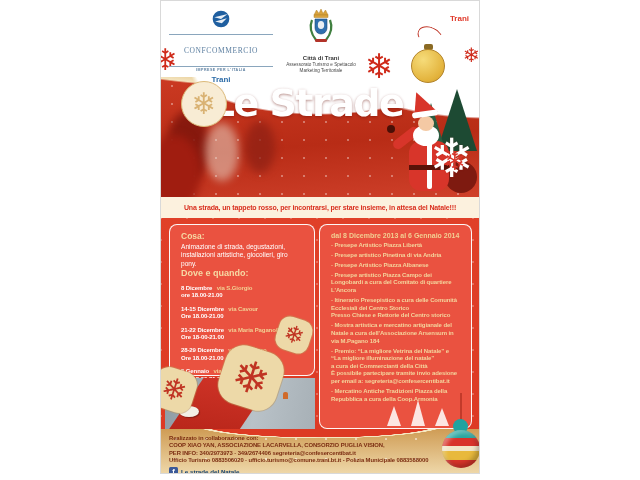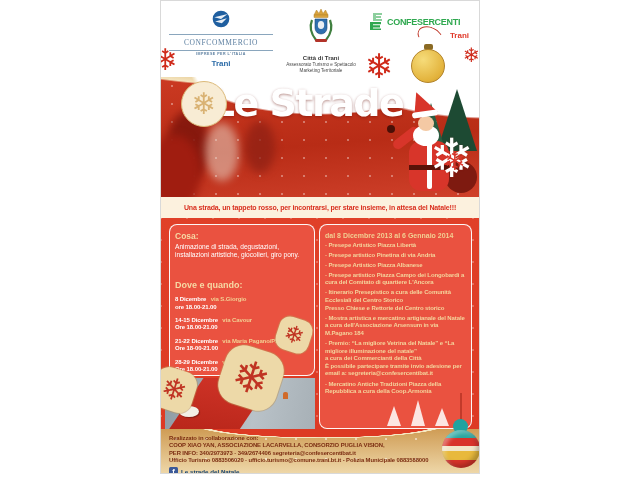--- a/index.html
+++ b/index.html
@@ -4,21 +4,21 @@
 <style>
   * { margin:0; padding:0; box-sizing:border-box; }
   html,body { width:640px; height:480px; background:#ffffff; font-family:"Liberation Sans","DejaVu Sans",sans-serif; }
   #stage { position:relative; width:640px; height:480px; background:#fff; overflow:hidden; }
   #poster { position:absolute; left:160px; top:0; width:320px; height:474px; background:#fff; border:1px solid #d9d9d9; overflow:hidden; }
 
   
   .header { position:absolute; left:0; top:0; width:100%; height:76px; background:#fff; z-index:3; }
   .logo-confcom { position:absolute; left:8px; top:8px; width:104px; text-align:center; }
   .eagle { display:inline-block; width:20px; height:20px; }
-  .cc-name { font-family:"Liberation Serif","DejaVu Serif",serif; font-size:7.5px; letter-spacing:.6px; color:#5c7fa0; border-top:1px solid #8aa6bd; border-bottom:1px solid #8aa6bd; padding:3px 0; margin-top:1px; }
+  .cc-name { font-family:"Liberation Serif","DejaVu Serif",serif; font-size:7.5px; letter-spacing:.6px; color:#5c7fa0; border-top:1px solid #8aa6bd; border-bottom:1px solid #8aa6bd; padding:11px 0; margin-top:1px; }
   .cc-sub { font-size:3.6px; letter-spacing:.5px; color:#5c7fa0; font-weight:bold; margin-top:1px; }
   .cc-city { font-size:8px; color:#2d6ca8; font-weight:bold; margin-top:3px; }
   .logo-comune { position:absolute; left:120px; top:5px; width:80px; text-align:center; z-index:4; }
   .crest { display:inline-block; }
   .cm-name { font-size:6px; font-weight:bold; color:#3a3a3a; margin-top:1px; }
   .cm-sub { font-size:4.6px; color:#4a4a4a; margin-top:1px; }
   .logo-confeser { position:absolute; left:208px; top:12px; width:106px; }
   .ce-row { display:flex; align-items:center; gap:2px; }
   .ce-name { font-size:9px; font-weight:800; color:#2fa84f; letter-spacing:-.3px; }
   .ce-city { font-size:8px; font-weight:bold; color:#e0392a; text-align:right; margin-top:1px; margin-right:6px; }
@@ -61,27 +61,27 @@
   .tagline { position:absolute; left:0; top:196px; width:100%; height:21px; background:#fcf1de; z-index:2;
     color:#d92f1f; font-weight:bold; font-size:7px; letter-spacing:-.15px; line-height:21px; text-align:center; white-space:nowrap; }
 
   
   .main { position:absolute; left:0; top:217px; width:100%; height:211px;
     background-image:
       radial-gradient(rgba(255,255,255,.45) 1px, rgba(0,0,0,0) 1.4px),
       radial-gradient(rgba(255,255,255,.25) 1px, rgba(0,0,0,0) 1.4px),
       linear-gradient(#e04028,#dd3a24);
     background-size:26px 22px,26px 22px,auto; background-position:0 0,13px 11px,0 0; }
-  .box { position:absolute; background:#ea5240; border:1.5px solid rgba(255,255,255,.95); border-radius:8px; padding:6px 5px; }
+  .box { position:absolute; background:#ea5240; border:1.5px solid rgba(255,255,255,.95); border-radius:8px; padding:6px 11px; }
   .box-left { left:8px; top:6px; width:146px; height:152px; }
   .box-right { left:158px; top:6px; width:153px; height:205px; }
   .h-tan { color:#f6d9a4; font-weight:800; }
   .cosa-h { font-size:8.5px; }
   .cosa-b { color:#fff; font-size:6.6px; line-height:8.4px; margin-top:2px; }
-  .dove-h { font-size:9px; margin-top:20px; }
+  .dove-h { font-size:9px; margin-top:0; }
   .ev { margin-top:2.5px; line-height:7.2px; white-space:nowrap; letter-spacing:-.1px; }
   .ev .d { color:#fff; font-weight:bold; font-size:6px; }
   .ev .p { color:#f2cf92; font-weight:bold; font-size:6px; }
   .ev .t { display:block; color:#fff; font-weight:bold; font-size:6px; }
   .nat-h { color:#fff; font-weight:800; font-size:13.5px; letter-spacing:-.3px; }
   .nat-sub { color:#f2cf92; font-weight:800; font-size:7px; margin-top:1px; }
   .ni { color:#f4d49c; font-weight:bold; font-size:6px; line-height:7.6px; letter-spacing:-.1px; margin-top:2.5px; white-space:pre-line; }
   .box-trees { position:absolute; right:14px; bottom:2px; width:70px; height:26px; }
   .wtree { position:absolute; bottom:0; width:0; height:0; border-left:7px solid transparent; border-right:7px solid transparent; border-bottom:20px solid rgba(255,255,255,.85); }
   .wt2 { left:24px; border-bottom-width:26px; bottom:0; }
@@ -158,27 +158,20 @@
           <ellipse cx="15" cy="19" rx="3.2" ry="4" fill="#e9eef3"></ellipse>
           <path d="M6 14 q-4 10 4 20" fill="none" stroke="#3f7f3f" stroke-width="2.2"></path>
           <path d="M24 14 q4 10 -4 20" fill="none" stroke="#3f7f3f" stroke-width="2.2"></path>
           <rect x="9" y="33" width="12" height="3" rx="1.2" fill="#b23329"></rect>
         </svg>
         <div class="cm-name">Città di Trani</div>
         <div class="cm-sub">Assessorato Turismo e Spettacolo</div>
         <div class="cm-sub">Marketing Territoriale</div>
       </div>
       <div class="logo-confeser">
-        <div class="ce-row">
-          <svg width="16" height="17" viewBox="0 0 16 17" fill="#2fa84f">
-            <path d="M4 0h9v2H7v1h5v2H7v1h6v2H4z" opacity=".55"></path>
-            <path d="M1 9h11v2.2H4v1h7v2.2H4v1h8V17H1z"></path>
-          </svg>
-          <span class="ce-name">CONFESERCENTI</span>
-        </div>
         <div class="ce-city">Trani</div>
       </div>
     </div>
 
     <div class="hero">
       <div class="blob b1"></div>
       <div class="blob b2"></div>
       <div class="blob b3"></div>
       <div class="blob b4"></div>
       <div class="santa">

